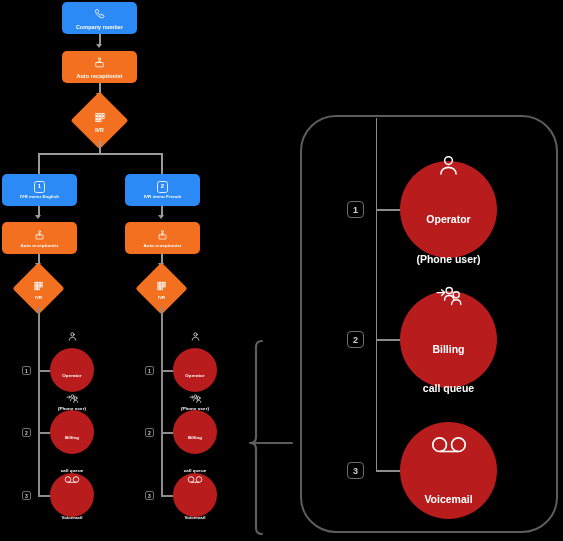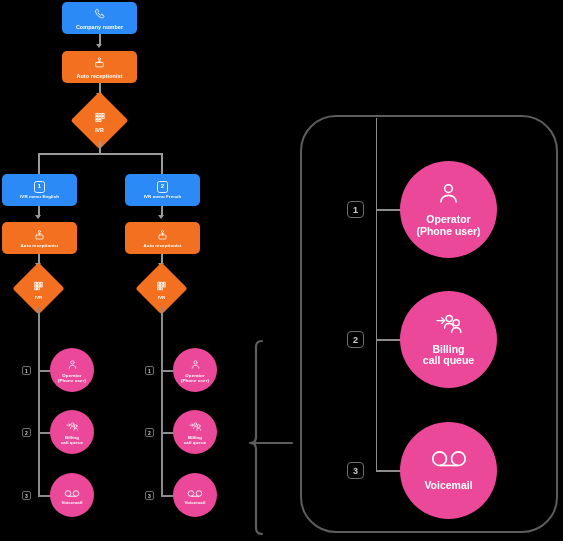--- a/index.html
+++ b/index.html
@@ -41,21 +41,22 @@
     border-radius: 3px;
   }
   .diamond-content {
     position:absolute; left:0; top:0; width:100%; height:100%;
     display:flex; flex-direction:column; align-items:center; justify-content:center;
     color:#fff;
   }
   
   .circle {
     border-radius: 50%;
-    background: #ec4899;
+    background: #b91c1c;
+    gap: 28px;
   }
   
   .lbl { display:block; }
   .lbl-xs { font-size: 4.4px; font-weight: 700; letter-spacing: .1px; }
   .lbl-s  { font-size: 5.4px; font-weight: 700; letter-spacing: .1px; }
   .lbl-lg { font-size: 10.5px; font-weight: 700; }
   .lbl-d  { font-size: 5.2px; font-weight: 700; }
   .lbl-d-sm { font-size: 4.2px; font-weight: 700; }
 
   

